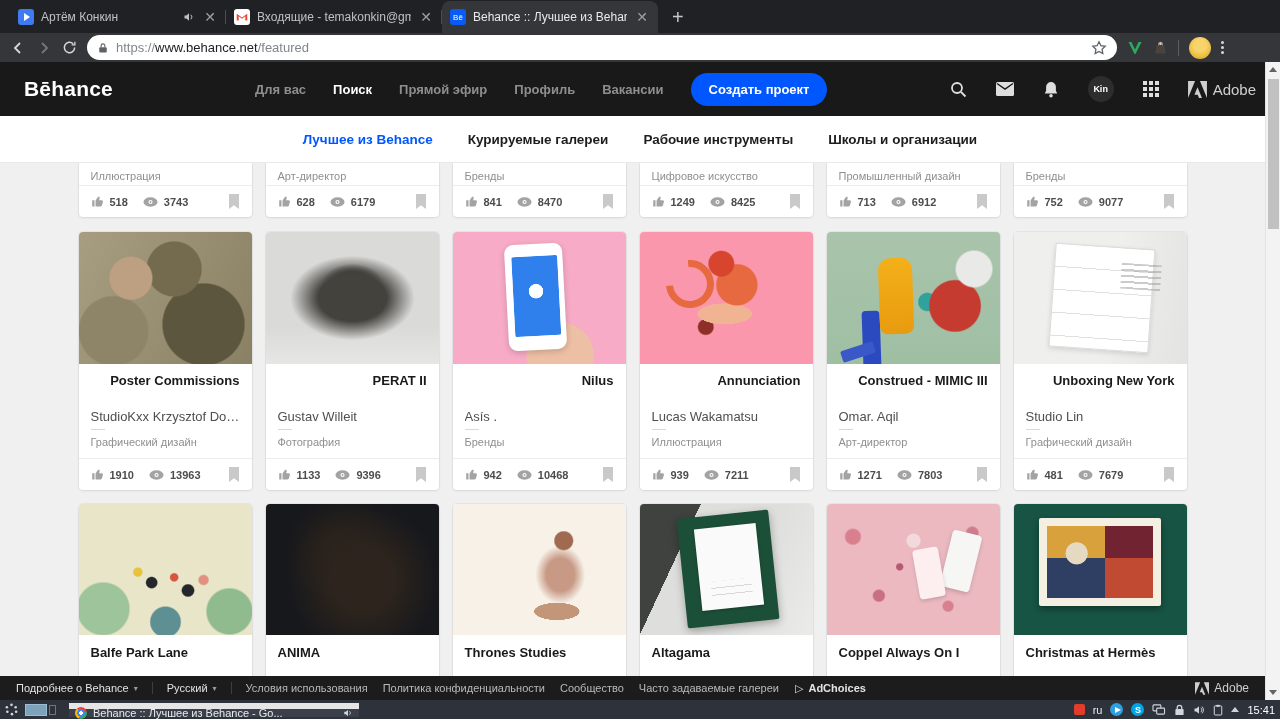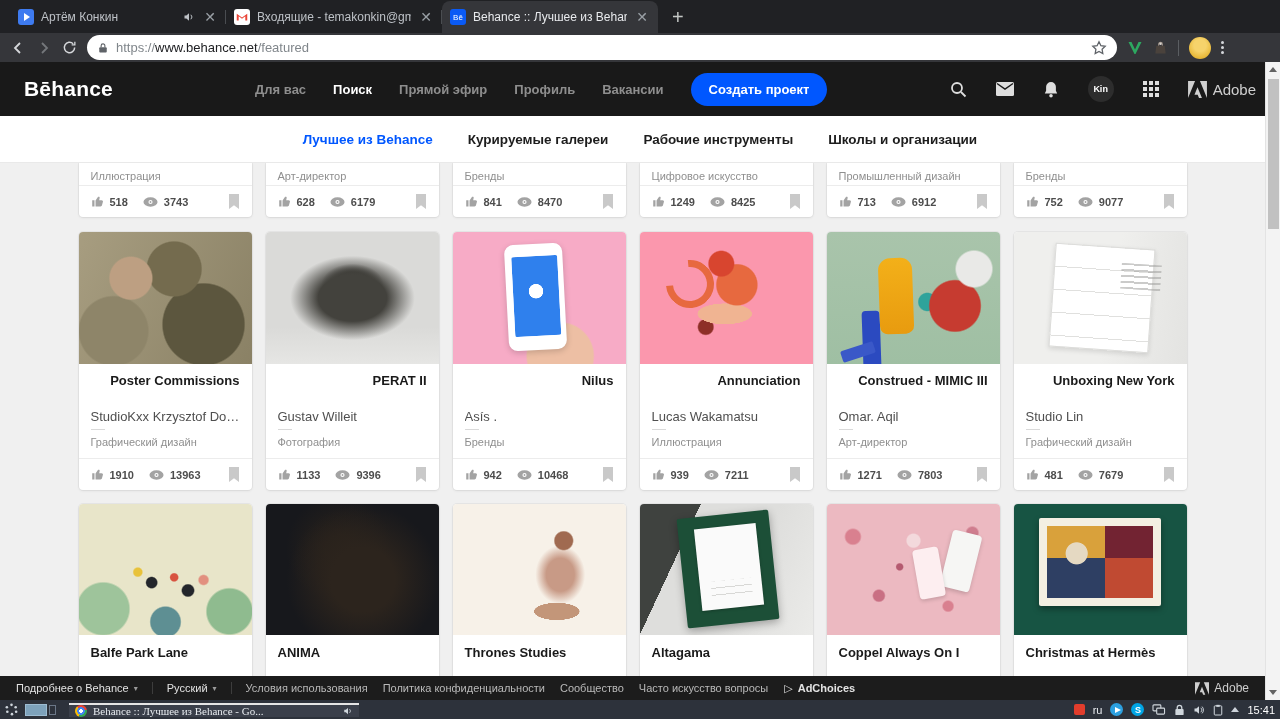--- a/index.html
+++ b/index.html
@@ -177,22 +177,22 @@
   .f-links { display:flex; gap:15px; }
   .adch { display:flex; align-items:center; gap:5px; color:#e3e3e3; font-weight:700; margin-left:16px; }
   .f-adobe { margin-left:auto; display:flex; align-items:center; gap:5px; color:#cfcfcf; font-size:12px; }
 
   
   .taskbar { position:absolute; left:0; bottom:0; width:1280px; height:19px; background:#2d323b;
       display:flex; align-items:center; padding:0 5px; gap:7px; font-size:11px; color:#e7ebef; z-index:7; }
   .pager { display:flex; align-items:center; gap:2px; }
   .ws1 { width:22px; height:12px; background:#7da2bb; border:1px solid #9cbcd2; }
   .ws2 { width:7px; height:10px; border:1px solid #6b7787; }
-  .winbtn { width:290px; height:14px; background:#3a3f4a; border-top:2px solid #e5e5e5; display:flex;
-      align-items:center; gap:6px; padding:0 6px; margin-left:6px;font-family:Liberation Serif, serif; }
+  .winbtn { width:290px; height:14px; background:#3a3f4a; border-top:6px solid #e5e5e5; display:flex;
+      align-items:center; gap:6px; padding:0 6px; margin-left:6px; }
   .winbtn .wt { flex:1; white-space:nowrap; overflow:hidden; font-size:11px; }
   .chrome-ic { width:12px; height:12px; border-radius:50%; flex:none;
       background: radial-gradient(circle, #fff 0 2px, #4285f4 2px 3.6px, rgba(0,0,0,0) 4px),
                   conic-gradient(from -40deg, #ea4335 0 120deg, #34a853 0 240deg, #fbbc05 0 360deg); }
   .tray { margin-left:auto; display:flex; align-items:center; gap:8px; }
   .redsq { width:11px; height:11px; background:#e23d2c; border-radius:2px; }
   .circ { width:13px; height:13px; border-radius:50%; display:flex; align-items:center; justify-content:center; color:#fff; }
   .tg { background:#2ca0e0; } .tg i { width:0; height:0; border-left:6px solid #fff; border-top:3.5px solid transparent; border-bottom:3.5px solid transparent; margin-left:2px; }
   .sk { background:#00a5e5; font-size:9px; font-weight:700; }
   .tri-up { width:0; height:0; border-bottom:5px solid #cdd3da; border-left:4px solid transparent; border-right:4px solid transparent; }
@@ -722,21 +722,21 @@
   <span class="f-sep"></span>
   <span class="drop">
       <span>Русский</span>
       <span class="caret">▾</span>
     </span>
   <span class="f-sep"></span>
   <span class="f-links">
     <span>Условия использования</span>
     <span>Политика конфиденциальности</span>
     <span>Сообщество</span>
-    <span>Часто искусство вопросы</span>
+    <span>Часто задаваемые галереи</span>
   </span>
   <span class="adch">
       <span>▷</span>
       <span>AdChoices</span>
     </span>
   <span class="f-adobe">
     <svg width="14" height="13" viewBox="0 0 20 18" fill="currentColor">
         <path d="M12.6 0H20v18zM7.4 0H0v18zM10 6.6 14.7 18h-3.1l-1.4-3.5H6.8z"></path>
       </svg>
     <span>Adobe</span>

